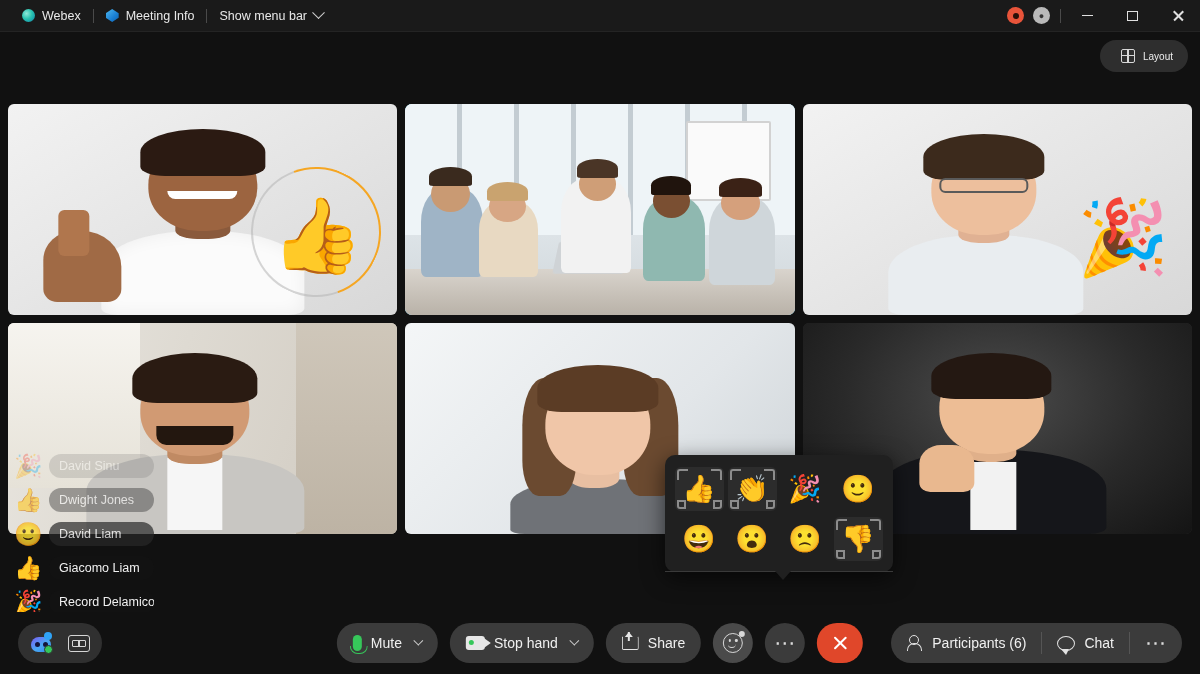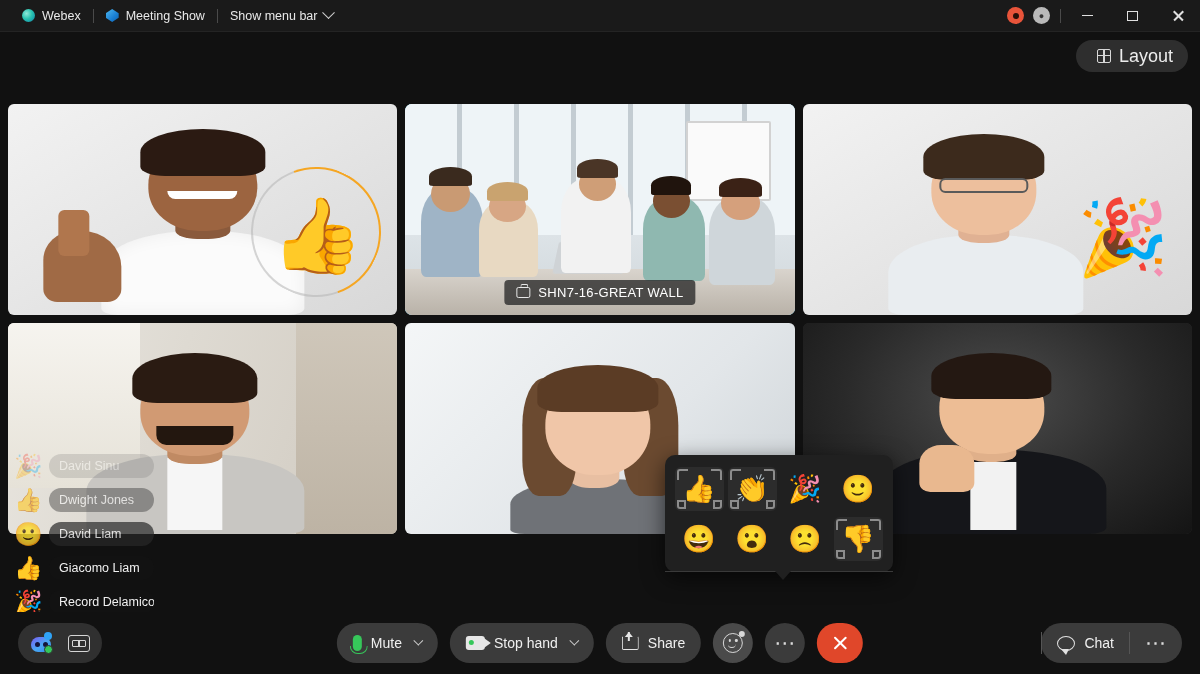--- a/index.html
+++ b/index.html
@@ -53,21 +53,21 @@
     content:''; position:absolute; left:0; top:5px; width:13px; height:1.5px; background:#e0e0e0;
   }
   .close-glyph:before { transform: rotate(45deg); }
   .close-glyph:after  { transform: rotate(-45deg); }
 
   
   .layout-btn {
     position:absolute; top: 40px; right: 12px;
     height: 32px; padding: 0 15px 0 21px; border-radius: 16px;
     background: #2e2e2e; display:flex; align-items:center; gap:8px;
-    color:#ececec; font-size:18px;
+    color:#ececec; font-size:10px;
   }
   .grid-ic { width:14px; height:14px; border:1.4px solid #d8d8d8; border-radius:2px; position:relative; flex:none; }
   .grid-ic:before { content:''; position:absolute; left:-1.4px; top:5px; width:14px; height:1.4px; background:#d8d8d8; }
   .grid-ic:after  { content:''; position:absolute; top:-1.4px; left:5.3px; width:1.4px; height:14px; background:#d8d8d8; }
 
   
   .grid {
     position:absolute; left: 8px; top: 104px; width: 1184px; height: 430px;
     display: grid; grid-template-columns: repeat(3, 1fr); grid-template-rows: repeat(2, 1fr);
     gap: 8px;
@@ -231,21 +231,21 @@
 
   <div class="titlebar">
     <div class="tb-left">
       <div class="tb-item">
         <span class="webex-dot"></span>
         <span>Webex</span>
       </div>
       <span class="tb-sep"></span>
       <div class="tb-item">
         <span class="mi-dot"></span>
-        <span>Meeting Show</span>
+        <span>Meeting Info</span>
       </div>
       <span class="tb-sep"></span>
       <div class="tb-item">
         <span>Show menu bar</span>
         <span class="chev"></span>
       </div>
     </div>
 
     <div class="tb-right">
       <div class="rec-dot-btn">
@@ -305,24 +305,20 @@
         <div style="position:absolute;left:40%;bottom:20%;width:18%;height:45%;background:#f2f2f2;border-radius:36% 36% 6% 6%;"></div>
         <div style="position:absolute;left:44.5%;bottom:54%;width:9.5%;height:16%;background:#cf9e77;border-radius:50%;"></div>
         <div style="position:absolute;left:44%;bottom:65%;width:10.5%;height:9%;background:#4a3526;border-radius:50% 50% 10% 10%;"></div>
         <div style="position:absolute;left:61%;bottom:16%;width:16%;height:40%;background:#8fb8b0;border-radius:38% 38% 8% 8%;"></div>
         <div style="position:absolute;left:63.5%;bottom:46%;width:9.5%;height:16%;background:#7a4f32;border-radius:50%;"></div>
         <div style="position:absolute;left:63%;bottom:57%;width:10.5%;height:9%;background:#20140d;border-radius:50% 50% 10% 10%;"></div>
         <div style="position:absolute;left:78%;bottom:14%;width:17%;height:42%;background:#cfd6da;border-radius:38% 38% 8% 8%;"></div>
         <div style="position:absolute;left:81%;bottom:45%;width:10%;height:16%;background:#d5a07c;border-radius:50%;"></div>
         <div style="position:absolute;left:80.5%;bottom:56%;width:11%;height:9%;background:#3b2216;border-radius:50% 50% 10% 10%;"></div>
       </div>
-      <div class="tile-label">
-        <span class="dev-ic"></span>
-        <span>SHN7-16-GREAT WALL</span>
-      </div>
     </div>
 
     <div class="tile">
       <div class="scene">
         <div class="bg-plain"></div>
         <div class="person" style="width:100%;height:100%;">
           <div class="p-body" style="left:22%;bottom:0;width:50%;height:38%;background:#e9edf0;"></div>
           <div class="p-neck" style="left:40%;bottom:34%;width:13%;height:10%;background:#e0b193;"></div>
           <div class="p-head" style="left:33%;bottom:38%;width:27%;height:44%;background:#edbf9d;"></div>
           <div class="p-hair" style="left:31%;bottom:64%;width:31%;height:22%;background:#3c2a1c;"></div>
@@ -480,20 +476,24 @@
       </div>
       <div class="round-btn">
         <span class="dots">⋯</span>
       </div>
       <div class="round-btn endcall">
         <span class="x-glyph"></span>
       </div>
     </div>
 
     <div class="bb-right">
+      <div class="bbr-item">
+        <span class="ppl-ic"></span>
+        <span>Participants (6)</span>
+      </div>
       <span class="bbr-sep"></span>
       <div class="bbr-item">
         <span class="chat-ic"></span>
         <span>Chat</span>
       </div>
       <span class="bbr-sep"></span>
       <div class="bbr-item">
         <span class="dots">⋯</span>
       </div>
     </div>

